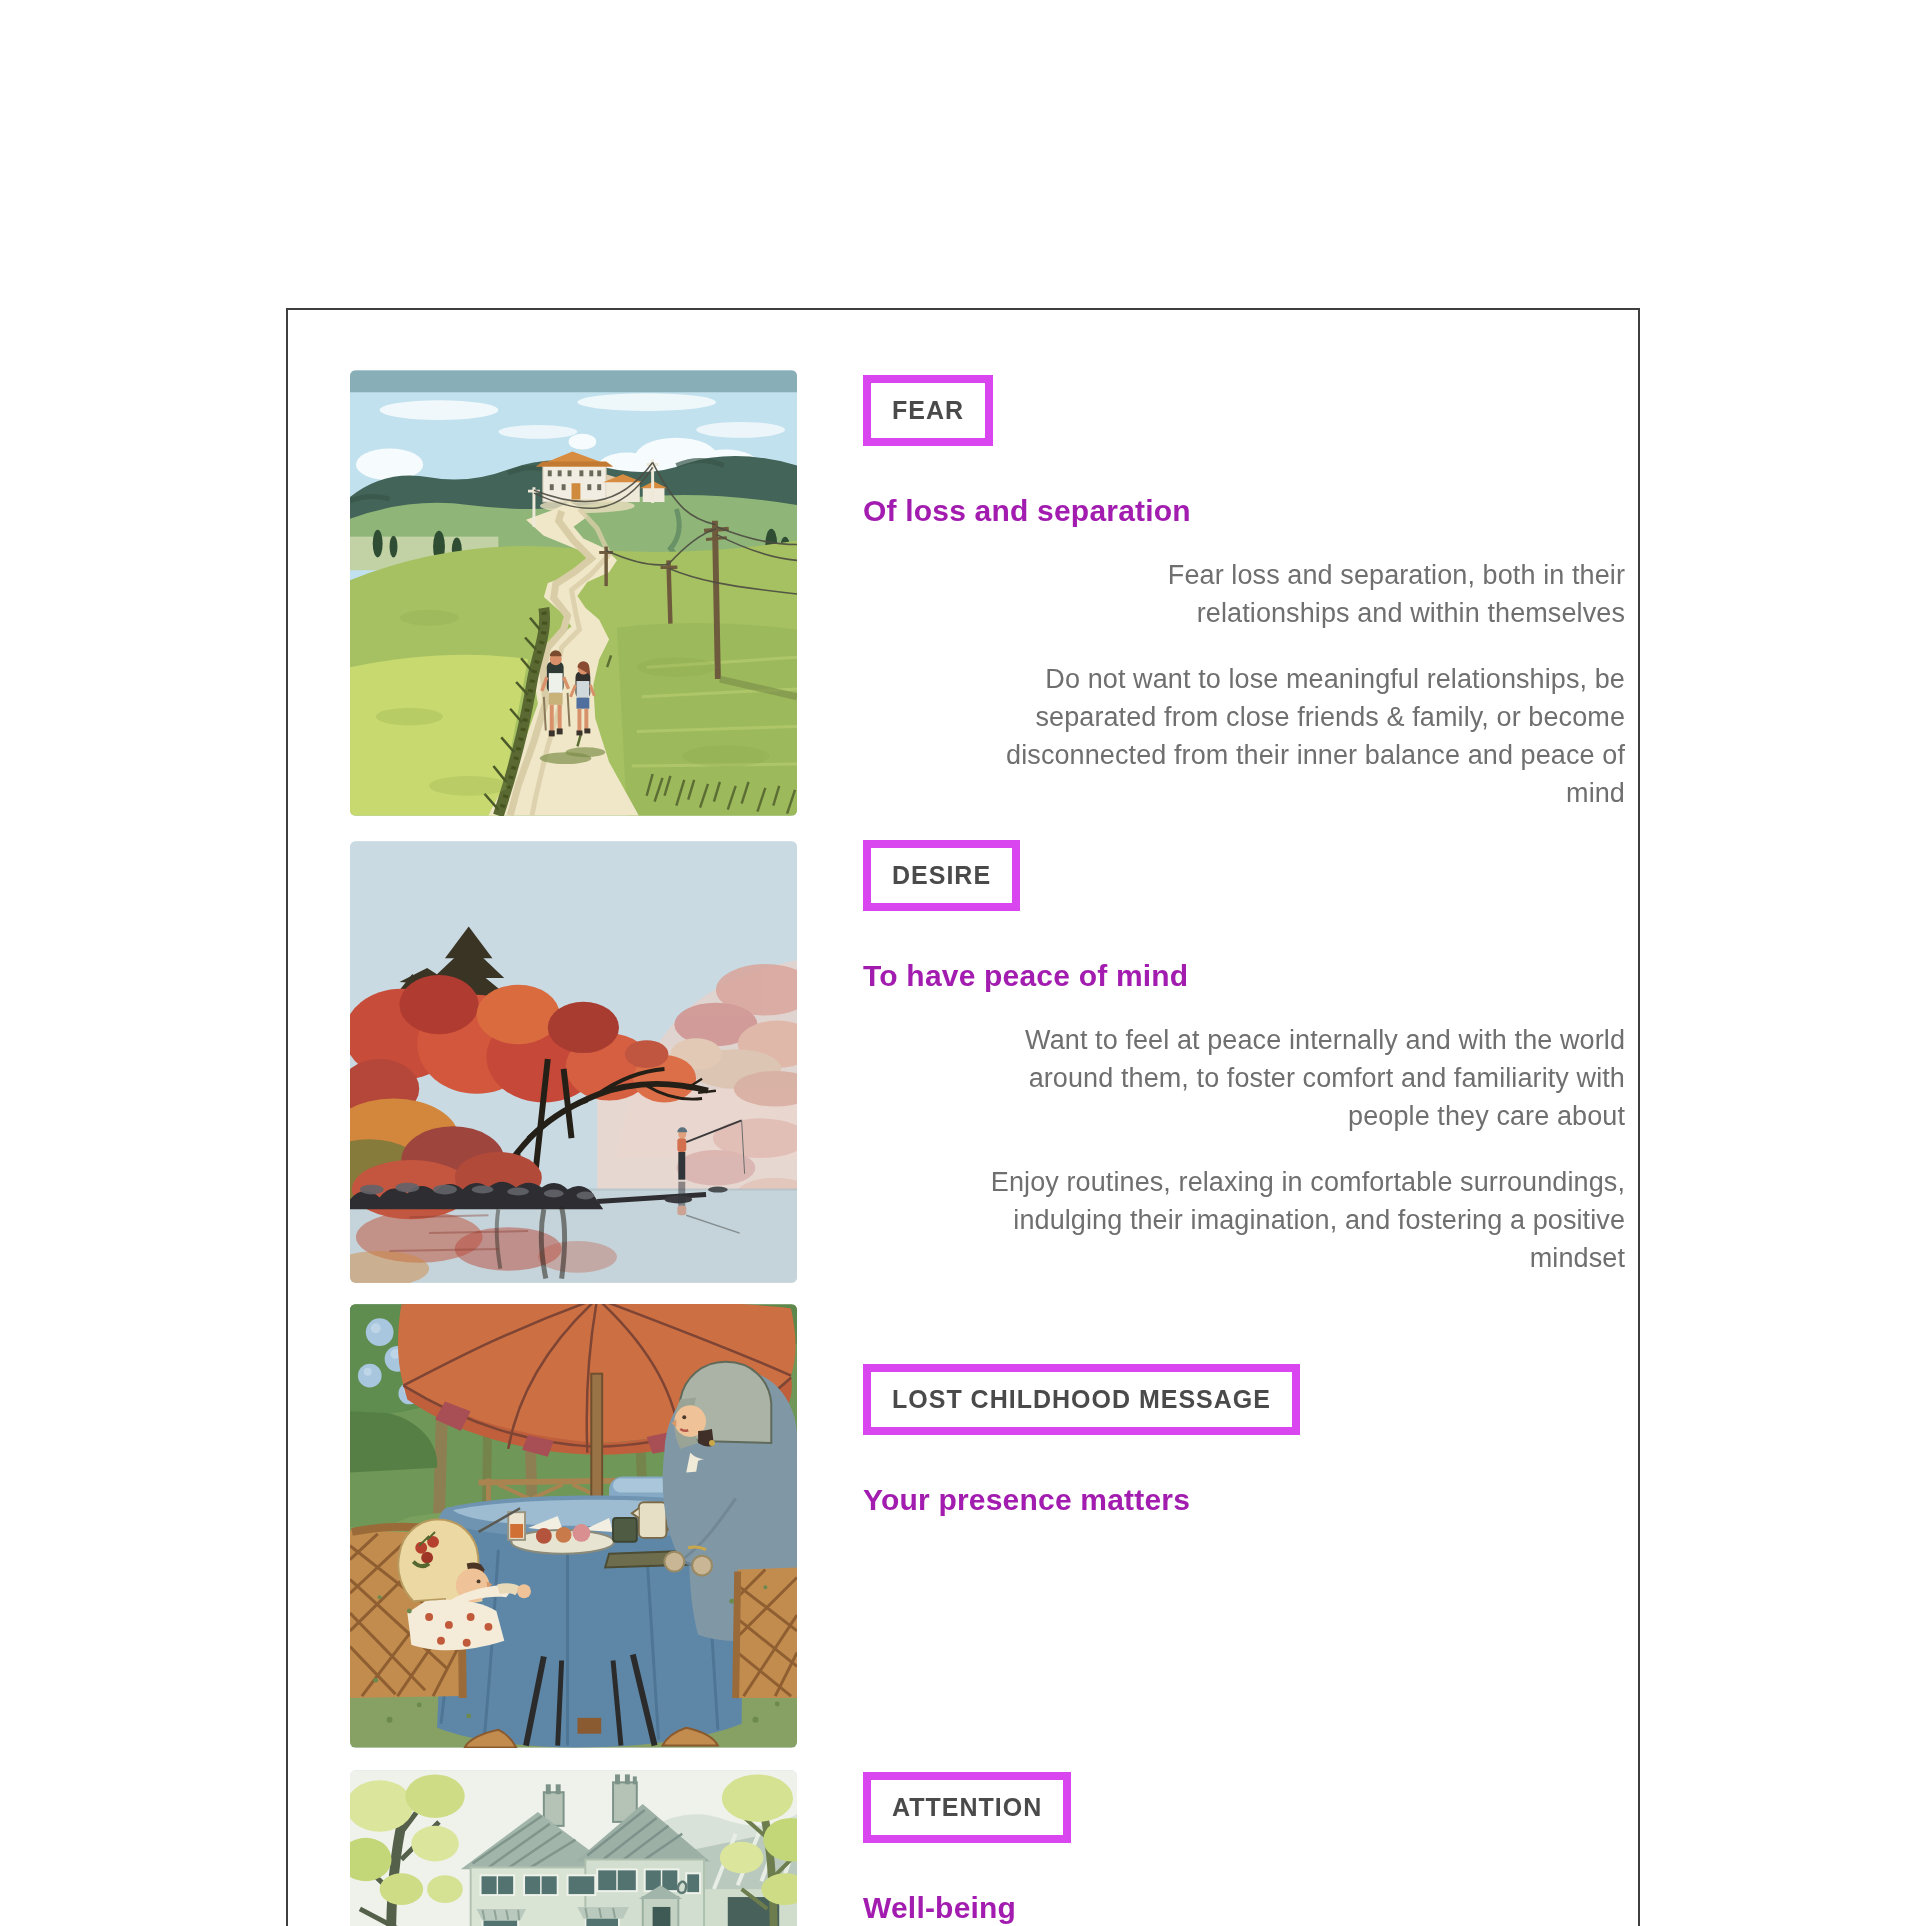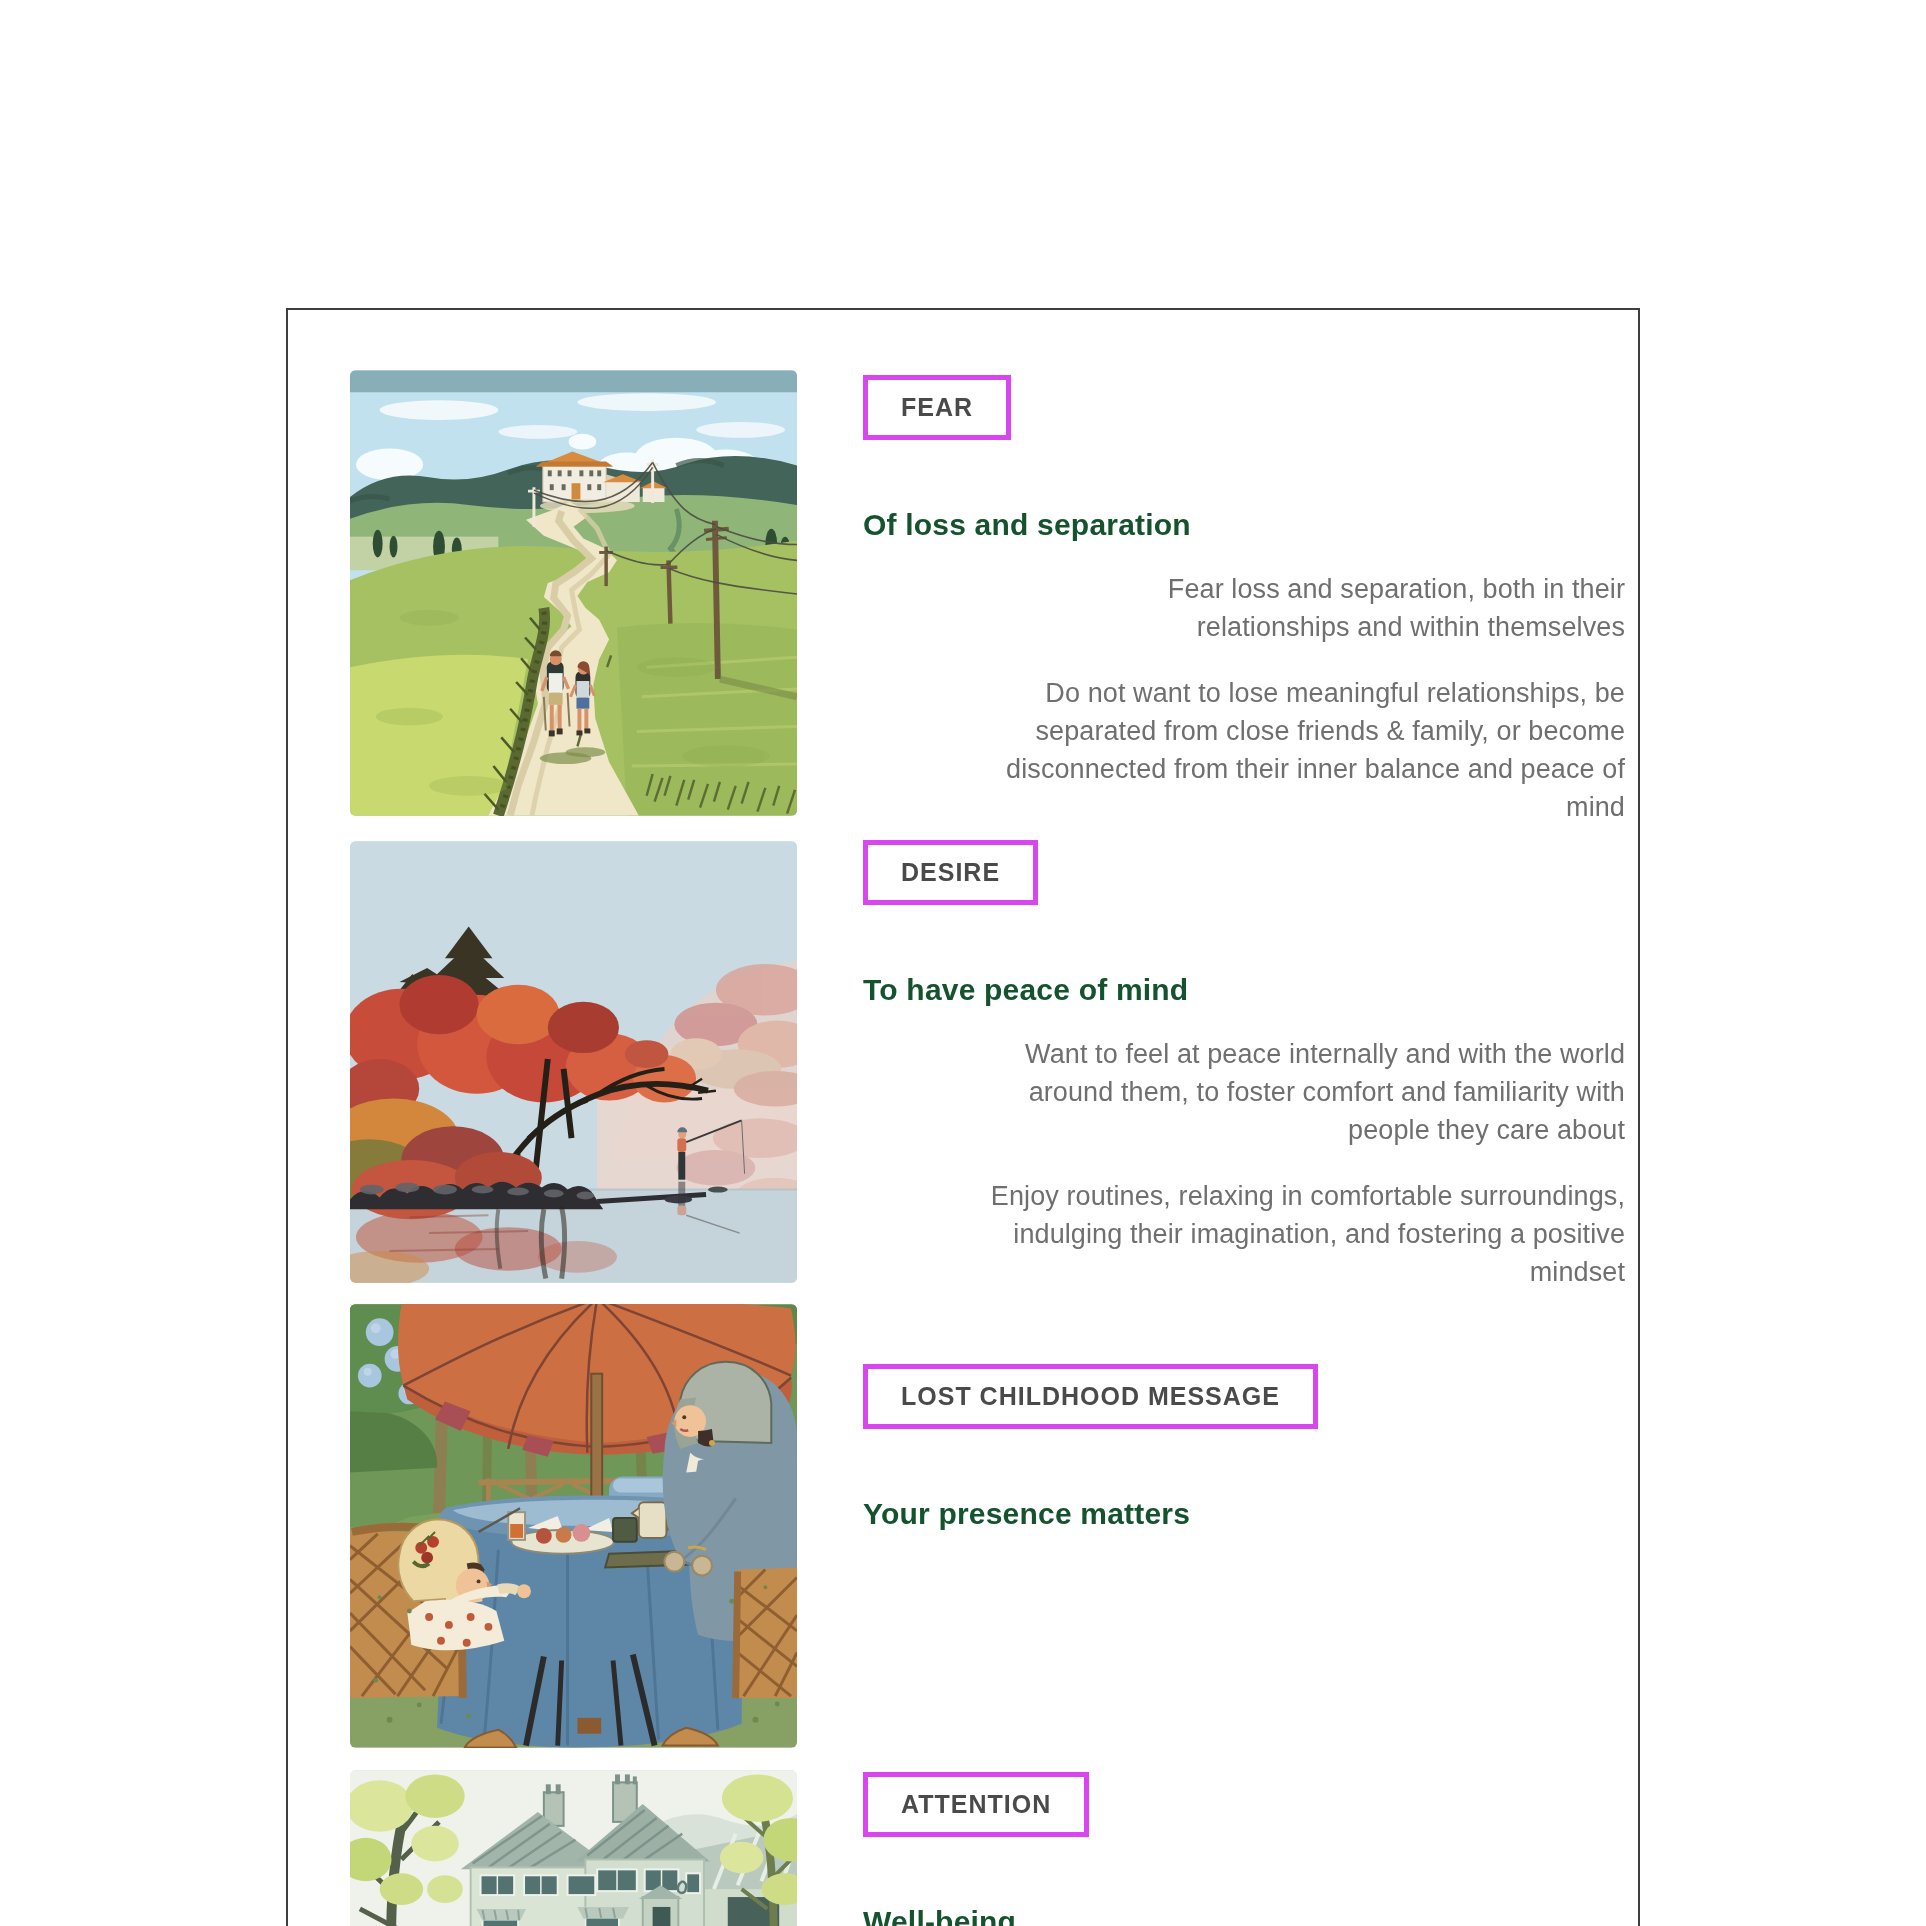--- a/index.html
+++ b/index.html
@@ -12,26 +12,26 @@
     position:absolute;left:286px;top:308px;width:1354px;height:1683px;
     border:2px solid #3f3f3f;background:#ffffff;box-sizing:border-box;
   }
   figure.ill{
     position:absolute;left:62px;width:447px;margin:0;
     border-radius:6px;overflow:hidden;background:#dfe8ec;
   }
   figure.ill svg{display:block;}
   .sec{position:absolute;left:575px;width:762px;}
   .tag{
-    display:inline-block;border:5px solid #d946ef;color:#4a4a4a;
+    display:inline-block;border:8px solid #d946ef;color:#4a4a4a;
     font-weight:bold;font-size:25px;line-height:25px;letter-spacing:1px;
-    padding:15px 33px;background:#fff;
+    padding:15px 21px;background:#fff;
   }
   .sec h2{
-    margin:68px 0 0 0;font-size:30px;line-height:34px;font-weight:bold;color:#14532d;
+    margin:48px 0 0 0;font-size:30px;line-height:34px;font-weight:bold;color:#a21caf;
     letter-spacing:0.2px;
   }
   .sec p{
     margin:28px 0 0 0;font-size:27px;line-height:38px;color:#6f6f6f;
     white-space:pre-line;letter-spacing:0.1px;text-align:right;
   }
 </style>
 </head>
 <body>
 

